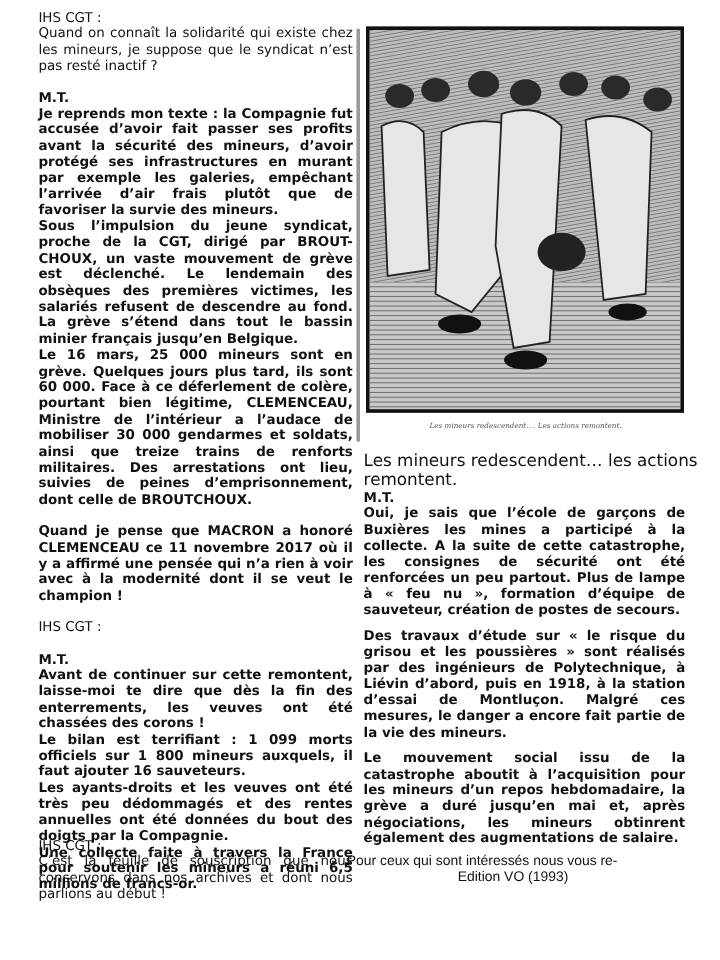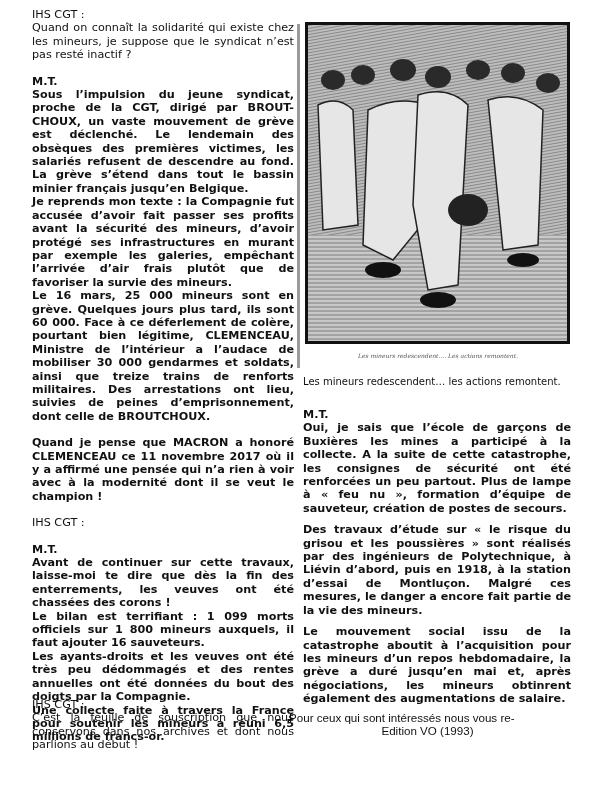--- a/index.html
+++ b/index.html
@@ -11,45 +11,45 @@
   .b { font-weight:bold; }
   .gap { height:13px; }
   .gap-s { height:8px; }
   .figure-wrap { position:absolute; left:297px; top:20px; width:282px; height:348px; }
   .figure-rule { position:absolute; left:0; top:4px; width:3px; height:344px; background:#9a9a9a; }
   .figure-frame { position:absolute; left:8px; top:2px; width:265px; height:322px;
                   border:3px solid #111; box-sizing:border-box; overflow:hidden;
                   background:#cfcfcf; }
   .figure-inner-caption { position:absolute; left:0; top:332px; width:282px; text-align:center;
                   font-size:6px; font-style:italic; color:#555; font-family:"DejaVu Serif", serif; }
-  .caption { position:absolute; left:303px; top:376px; font-size:10px; }
+  .caption { position:absolute; left:303px; top:376px; font-size:14px; }
   .bottom-left { position:absolute; left:32px; top:698px; width:262px; }
   .bottom-right { position:absolute; left:276px; top:711px; width:290px; }
   .bottom-right .line { font-family:"Liberation Sans", sans-serif; font-size:11.6px; line-height:13.4px; }
   .bullet { display:inline-block; width:13px; }
   .indent { padding-left:13px;text-align:center; }
 </style>
 </head>
 <body>
 
 <div class="col-left">
   <p>IHS CGT :</p>
   <p>Quand on connaît la solidarité qui existe chez les mineurs, je suppose que le syndicat n’est pas resté inactif ?</p>
   <div class="gap"></div>
   <p class="b">M.T.</p>
+  <p class="b">Je reprends mon texte : la Compagnie fut accusée d’avoir fait passer ses profits avant la sécurité des mineurs, d’avoir protégé ses infrastructures en murant par exemple les galeries, empêchant l’arrivée d’air frais plutôt que de favoriser la survie des mineurs.</p>
   <p class="b">Sous l’impulsion du jeune syndicat, proche de la CGT, dirigé par BROUT-CHOUX, un vaste mouvement de grève est déclenché. Le lendemain des obsèques des premières victimes, les salariés refusent de descendre au fond. La grève s’étend dans tout le bassin minier français jusqu’en Belgique.</p>
-  <p class="b">Je reprends mon texte : la Compagnie fut accusée d’avoir fait passer ses profits avant la sécurité des mineurs, d’avoir protégé ses infrastructures en murant par exemple les galeries, empêchant l’arrivée d’air frais plutôt que de favoriser la survie des mineurs.</p>
   <p class="b">Le 16 mars, 25 000 mineurs sont en grève. Quelques jours plus tard, ils sont 60 000. Face à ce déferlement de colère, pourtant bien légitime, CLEMENCEAU, Ministre de l’intérieur a l’audace de mobiliser 30 000 gendarmes et soldats, ainsi que treize trains de renforts militaires. Des arrestations ont lieu, suivies de peines d’emprisonnement, dont celle de BROUTCHOUX.</p>
   <div class="gap"></div>
   <p class="b">Quand je pense que MACRON a honoré CLEMENCEAU ce 11 novembre 2017 où il y a affirmé une pensée qui n’a rien à voir avec à la modernité dont il se veut le champion !</p>
   <div class="gap"></div>
   <p>IHS CGT :</p>
   <div class="gap"></div>
   <p class="b">M.T.</p>
-  <p class="b">Avant de continuer sur cette travaux, laisse-moi te dire que dès la fin des enterrements, les veuves ont été chassées des corons !</p>
+  <p class="b">Avant de continuer sur cette remontent, laisse-moi te dire que dès la fin des enterrements, les veuves ont été chassées des corons !</p>
   <p class="b">Le bilan est terrifiant : 1 099 morts officiels sur 1 800 mineurs auxquels, il faut ajouter 16 sauveteurs.</p>
   <p class="b">Les ayants-droits et les veuves ont été très peu dédommagés et des rentes annuelles ont été données du bout des doigts par la Compagnie.</p>
   <p class="b">Une collecte faite à travers la France pour soutenir les mineurs a réuni 6,5 millions de francs-or.</p>
 </div>
 
 <div class="figure-wrap">
   <div class="figure-rule"></div>
   <div class="figure-frame">
     <svg width="259" height="316" viewBox="0 0 259 316">
       <defs>

